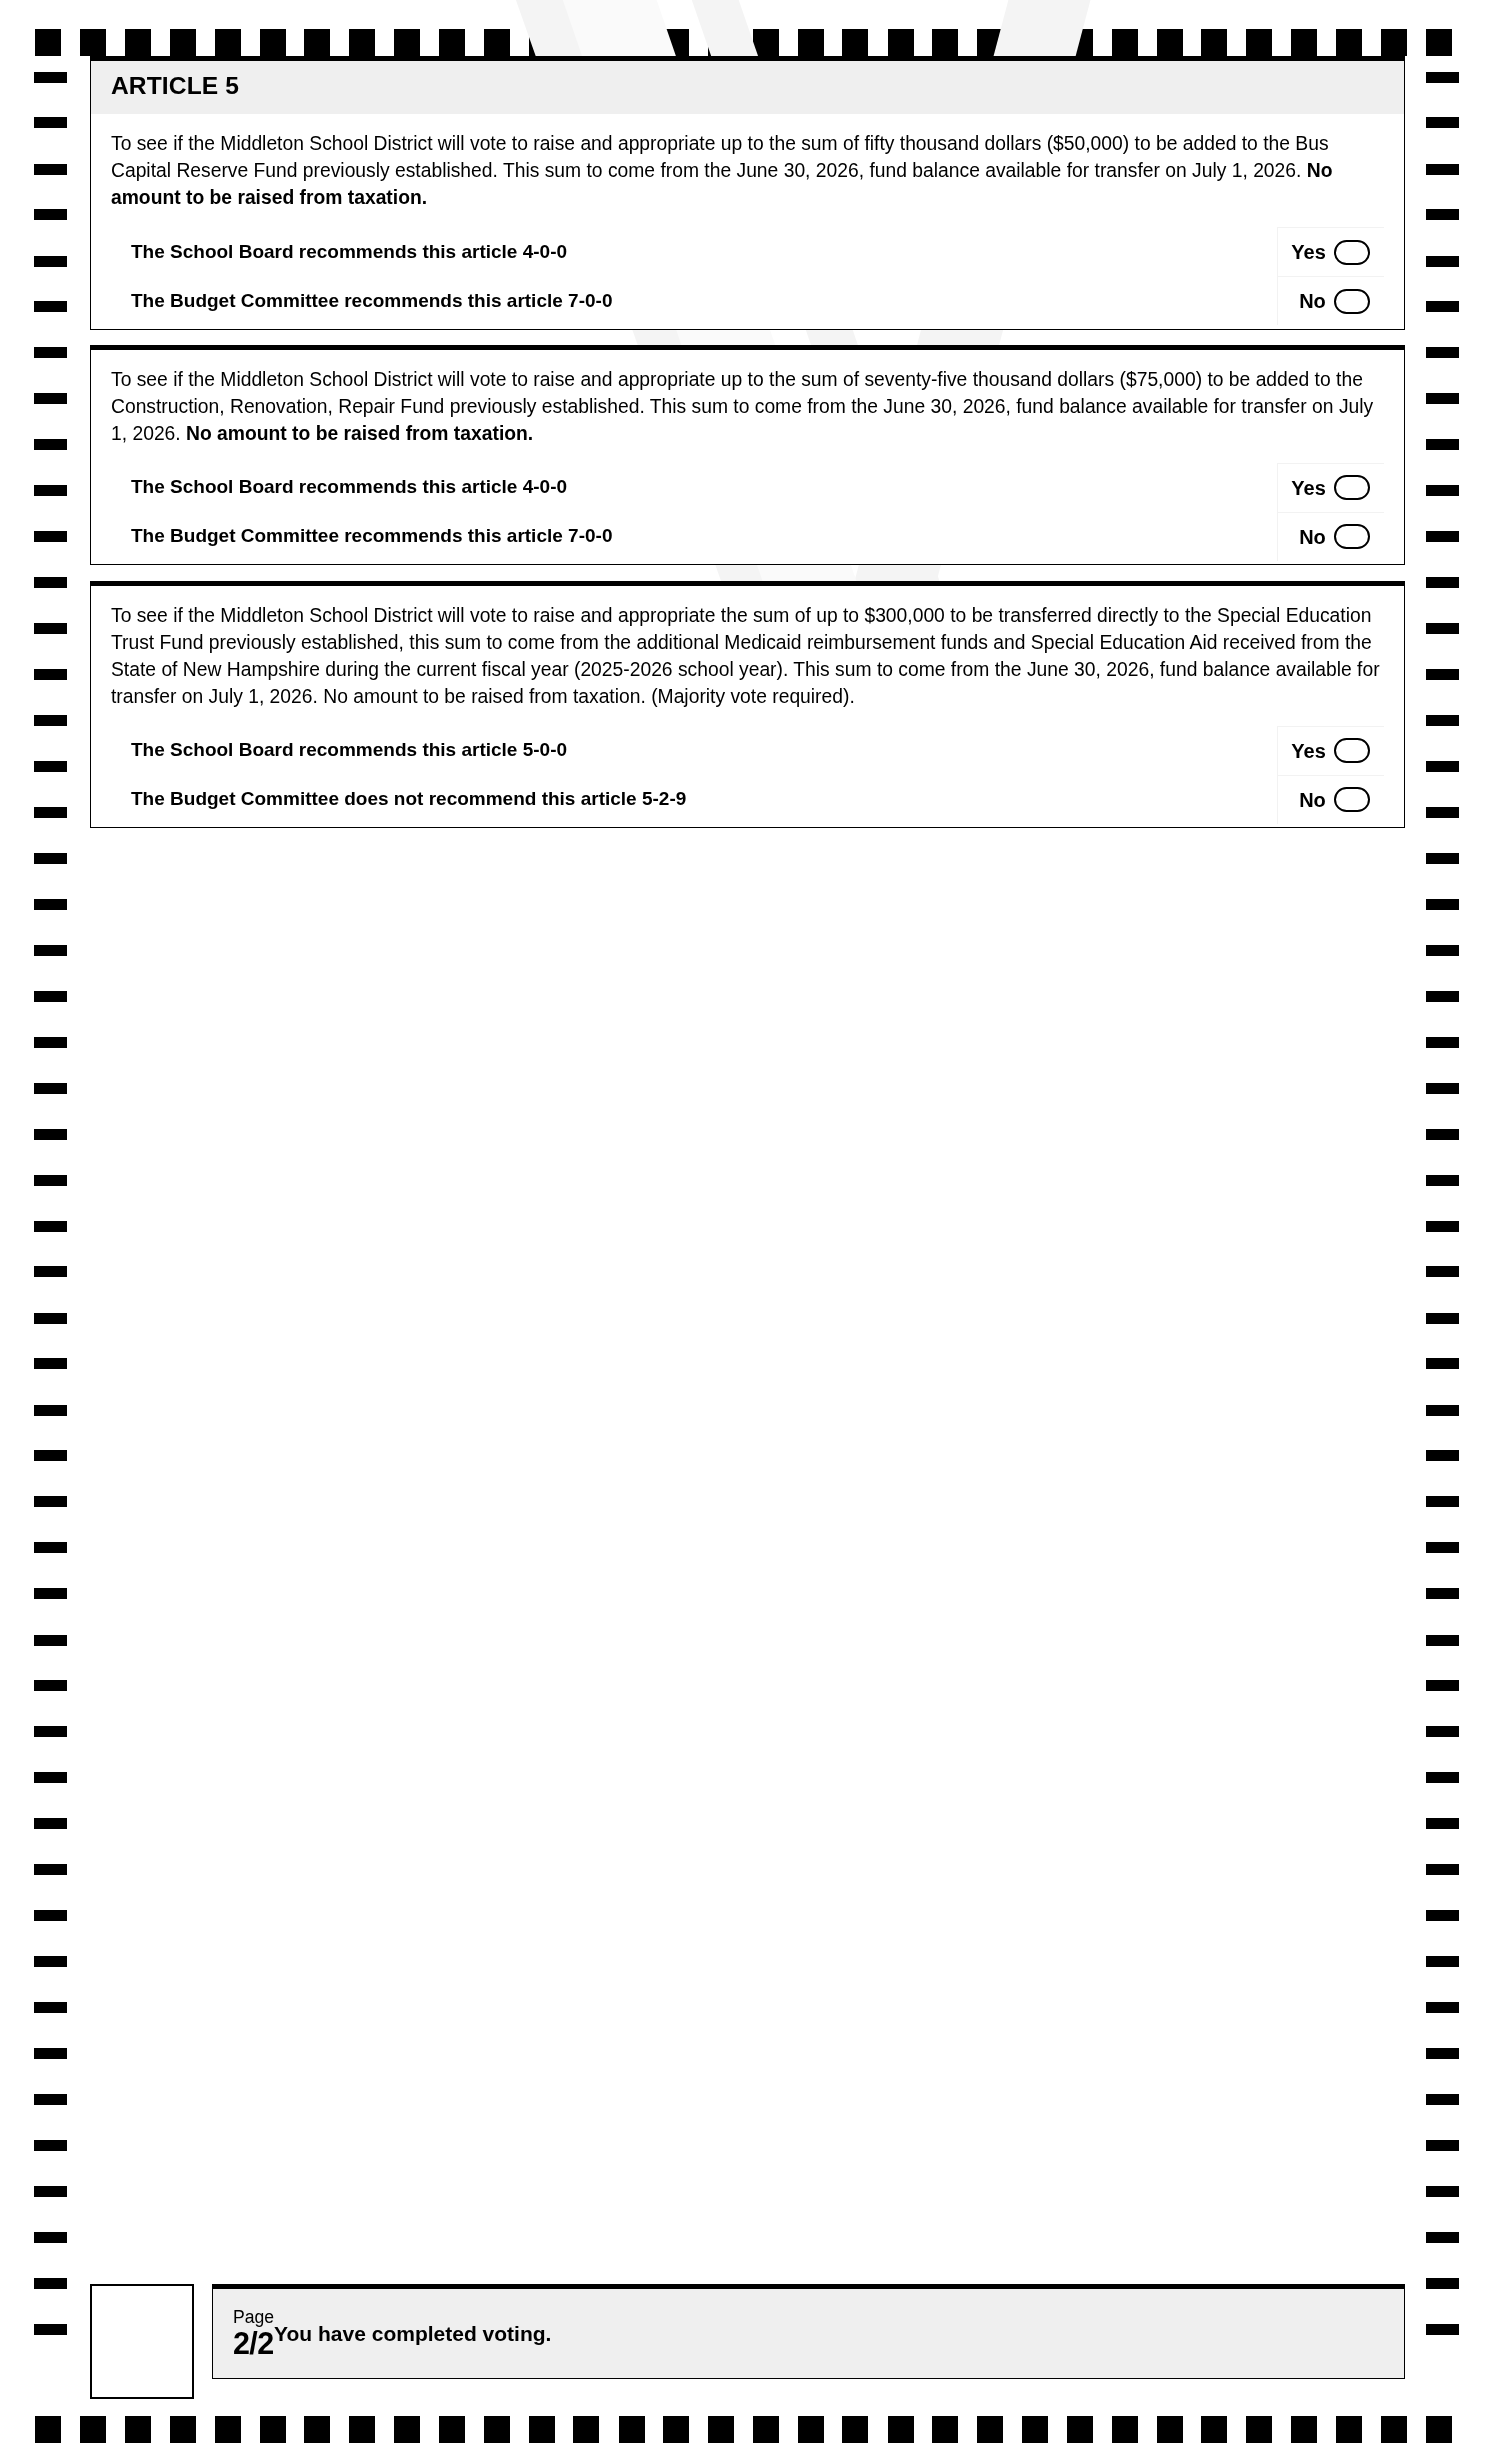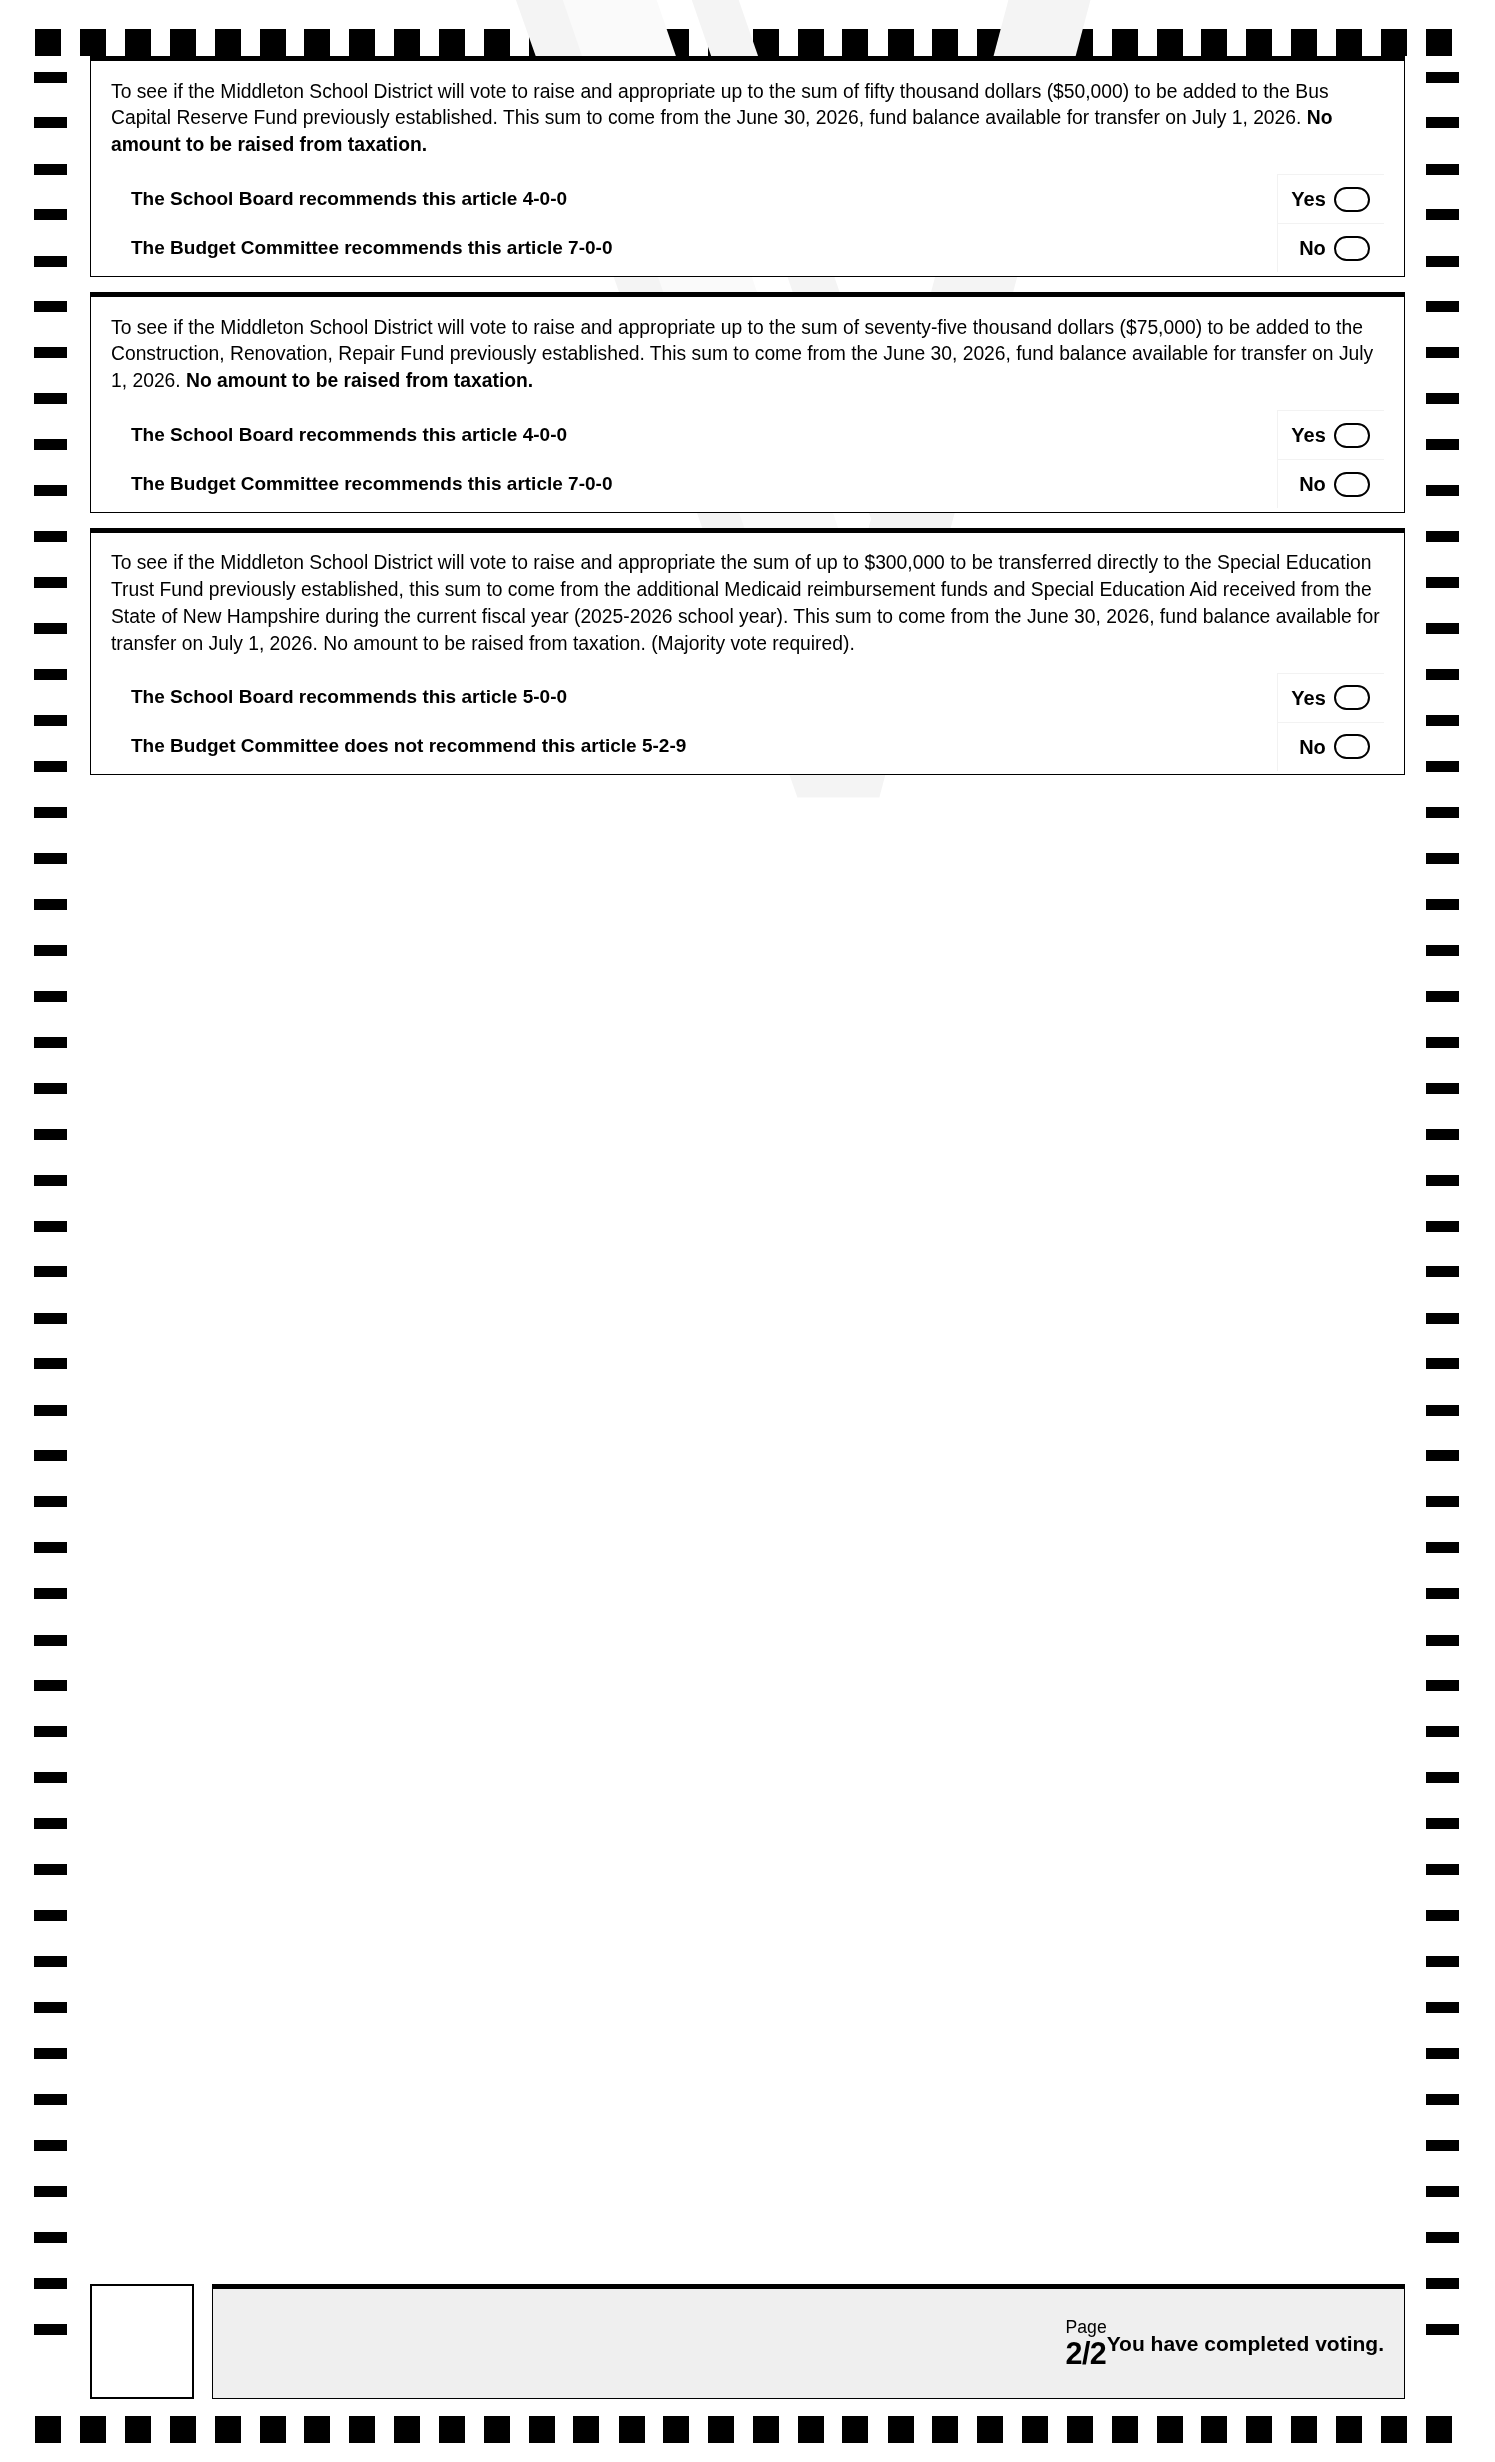--- a/index.html
+++ b/index.html
@@ -153,24 +153,24 @@
     background: #ffffff;
     box-sizing: border-box;
   }
   .page-box {
     flex: 1 1 auto;
     position: relative;
     box-sizing: border-box;
     border: 1.8px solid #000000;
     border-top: 5.3px solid #000000;
     background: #efefef;
-    height: 115px;
+    height: 95px;
     display: flex;
     align-items: center;
-    justify-content: flex-end;
+    justify-content: flex-start;
     padding: 12px 20px;
   }
   .page-meta {
     display: flex;
     flex-direction: column;
     justify-content: center;
     line-height: 1.05;
   }
   .page-word {
     font-size: 17.6px;
@@ -373,20 +373,23 @@
       <polygon points="1500,1360 1360,1360 1720,0 1860,0"></polygon>
       <polygon points="1180,0 1260,0 1640,1100 1560,1100"></polygon>
     </g>
     <g fill="#fafafa">
       <polygon points="960,0 1120,0 1560,1280 1400,1280"></polygon>
     </g>
   </svg>
 
   <div class="content" id="contests">
       <div class="contest">
+        <div class="contest-header">
+          <div class="contest-title">ARTICLE 5</div>
+        </div>
         <div class="contest-body">
           <div class="contest-text"><span>To see if the Middleton School District will vote to raise and appropriate up to the sum of fifty thousand dollars ($50,000) to be added to the Bus Capital Reserve Fund previously established. This sum to come from the June 30, 2026, fund balance available for transfer on July 1, 2026. </span><b>No amount to be raised from taxation.</b></div>
           <div class="options">
             <div class="option-row">
               <div class="option-label-cell">The School Board recommends this article 4-0-0</div>
               <div class="option-choice-cell">
                 <span class="option-choice-label">Yes</span>
                 <span class="oval"></span>
               </div>
             </div>

